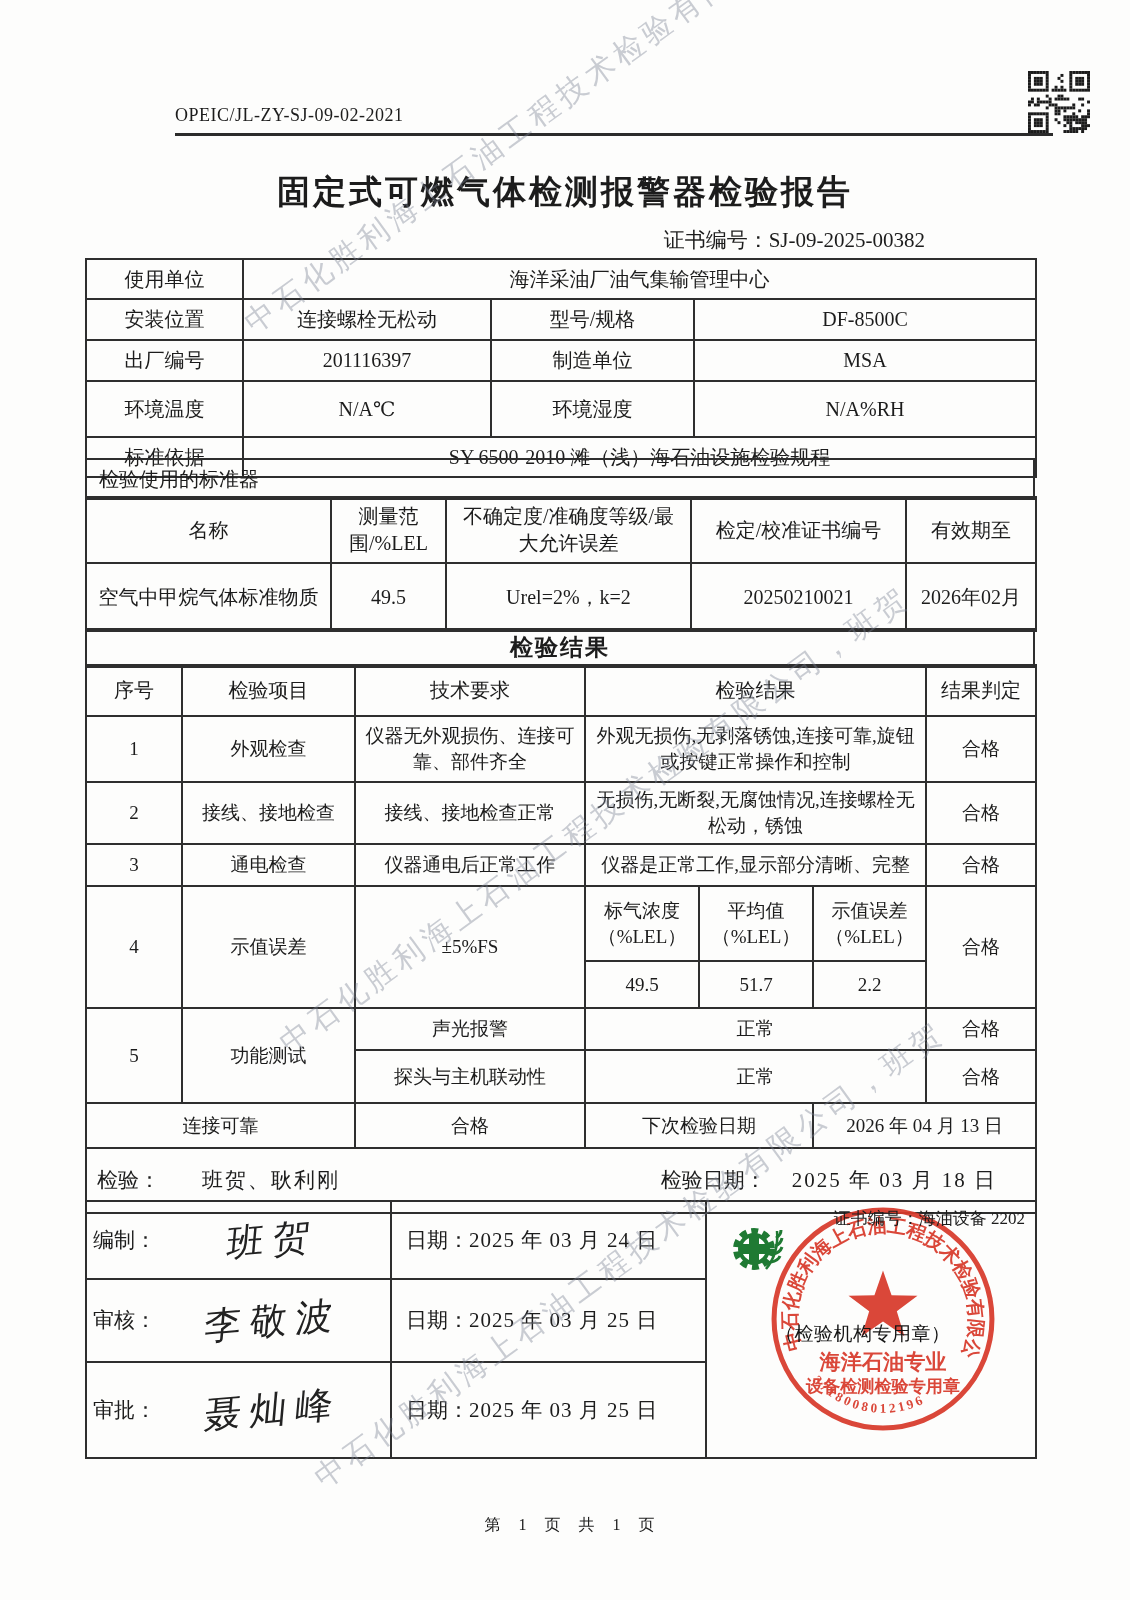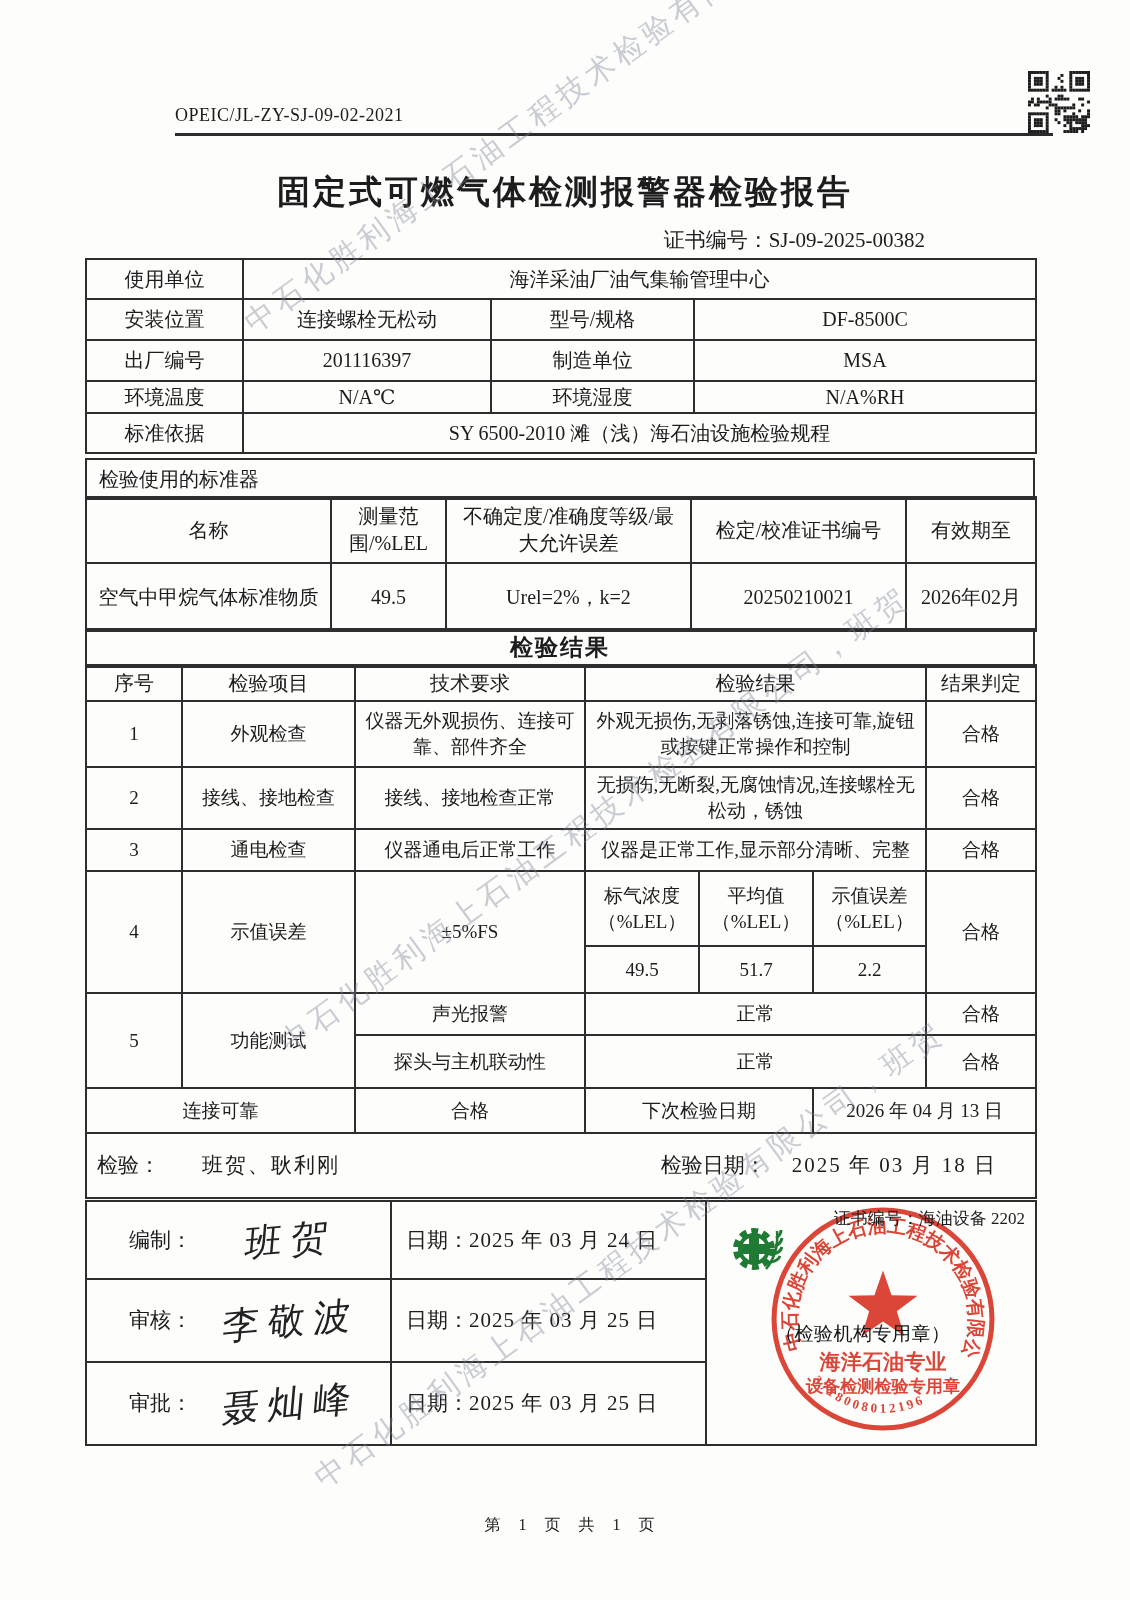--- a/index.html
+++ b/index.html
@@ -22,21 +22,21 @@
   .heading-row td{font-size:23px;font-weight:bold;letter-spacing:2px;}
   .res td{font-size:19px;}
   .res .hdr td{font-size:20px;}
   .small{font-size:18px;}
   
   .insp{display:flex;align-items:center;font-size:21px;padding:0 10px;}
   .insp .names{margin-left:42px;letter-spacing:2px;}
   .insp .sp{flex:1;}
   .insp .idate{margin-left:26px;margin-right:28px;letter-spacing:2px;}
   
-  .sig-cell{display:flex;align-items:center;margin-left:36px;}
+  .sig-cell{display:flex;align-items:center;}
   .sig-label{font-size:21px;padding-left:6px;}
   .signature{flex:1;text-align:center;font-size:37px;letter-spacing:9px;color:#222;
     transform:rotate(-5deg) skewX(-10deg);font-weight:500;}
   .date-cell{display:flex;align-items:center;}
   .date-label{font-size:21px;padding-left:14px;}
   .date-val{flex:1;text-align:left;font-size:21px;letter-spacing:1px;}
   
   .stamp-cell{position:relative;padding:0;}
   .stamp-cert{position:absolute;top:6px;right:10px;font-size:17px;z-index:4;}
   .logo{position:absolute;left:26px;top:20px;z-index:2;}
@@ -276,21 +276,21 @@
     <td>连接螺栓无松动</td>
     <td>型号/规格</td>
     <td>DF-8500C</td>
   </tr>
   <tr style="height:41px">
     <td>出厂编号</td>
     <td>201116397</td>
     <td>制造单位</td>
     <td>MSA</td>
   </tr>
-  <tr style="height:32px">
+  <tr style="height:56px">
     <td>环境温度</td>
     <td>N/A℃</td>
     <td>环境湿度</td>
     <td>N/A%RH</td>
   </tr>
   <tr style="height:40px">
     <td>标准依据</td>
     <td colspan="3">SY 6500-2010 滩（浅）海石油设施检验规程</td>
   </tr>
 </tbody>
@@ -342,21 +342,21 @@
   <colgroup>
       <col style="width:96px">
       <col style="width:173px">
       <col style="width:230px">
       <col style="width:114px">
       <col style="width:114px">
       <col style="width:113px">
       <col style="width:110px">
     </colgroup>
   <tbody>
-      <tr class="hdr" style="height:36px">
+      <tr class="hdr" style="height:51px">
     <td>序号</td>
     <td>检验项目</td>
     <td>技术要求</td>
     <td colspan="3">检验结果</td>
     <td>结果判定</td>
   </tr>
   <tr style="height:66px">
     <td>1</td>
     <td>外观检查</td>
     <td>仪器无外观损伤、连接可靠、部件齐全</td>
@@ -478,21 +478,21 @@
         <span class="signature">李敬波</span>
       </div>
     </td>
     <td style="padding:0">
       <div class="date-cell">
         <span class="date-label">日期：</span>
         <span class="date-val">2025 年 03 月 25 日</span>
       </div>
     </td>
   </tr>
-  <tr style="height:83px">
+  <tr style="height:96px">
     <td style="padding:0">
       <div class="sig-cell">
         <span class="sig-label">审批：</span>
         <span class="signature">聂灿峰</span>
       </div>
     </td>
     <td style="padding:0">
       <div class="date-cell">
         <span class="date-label">日期：</span>
         <span class="date-val">2025 年 03 月 25 日</span>

